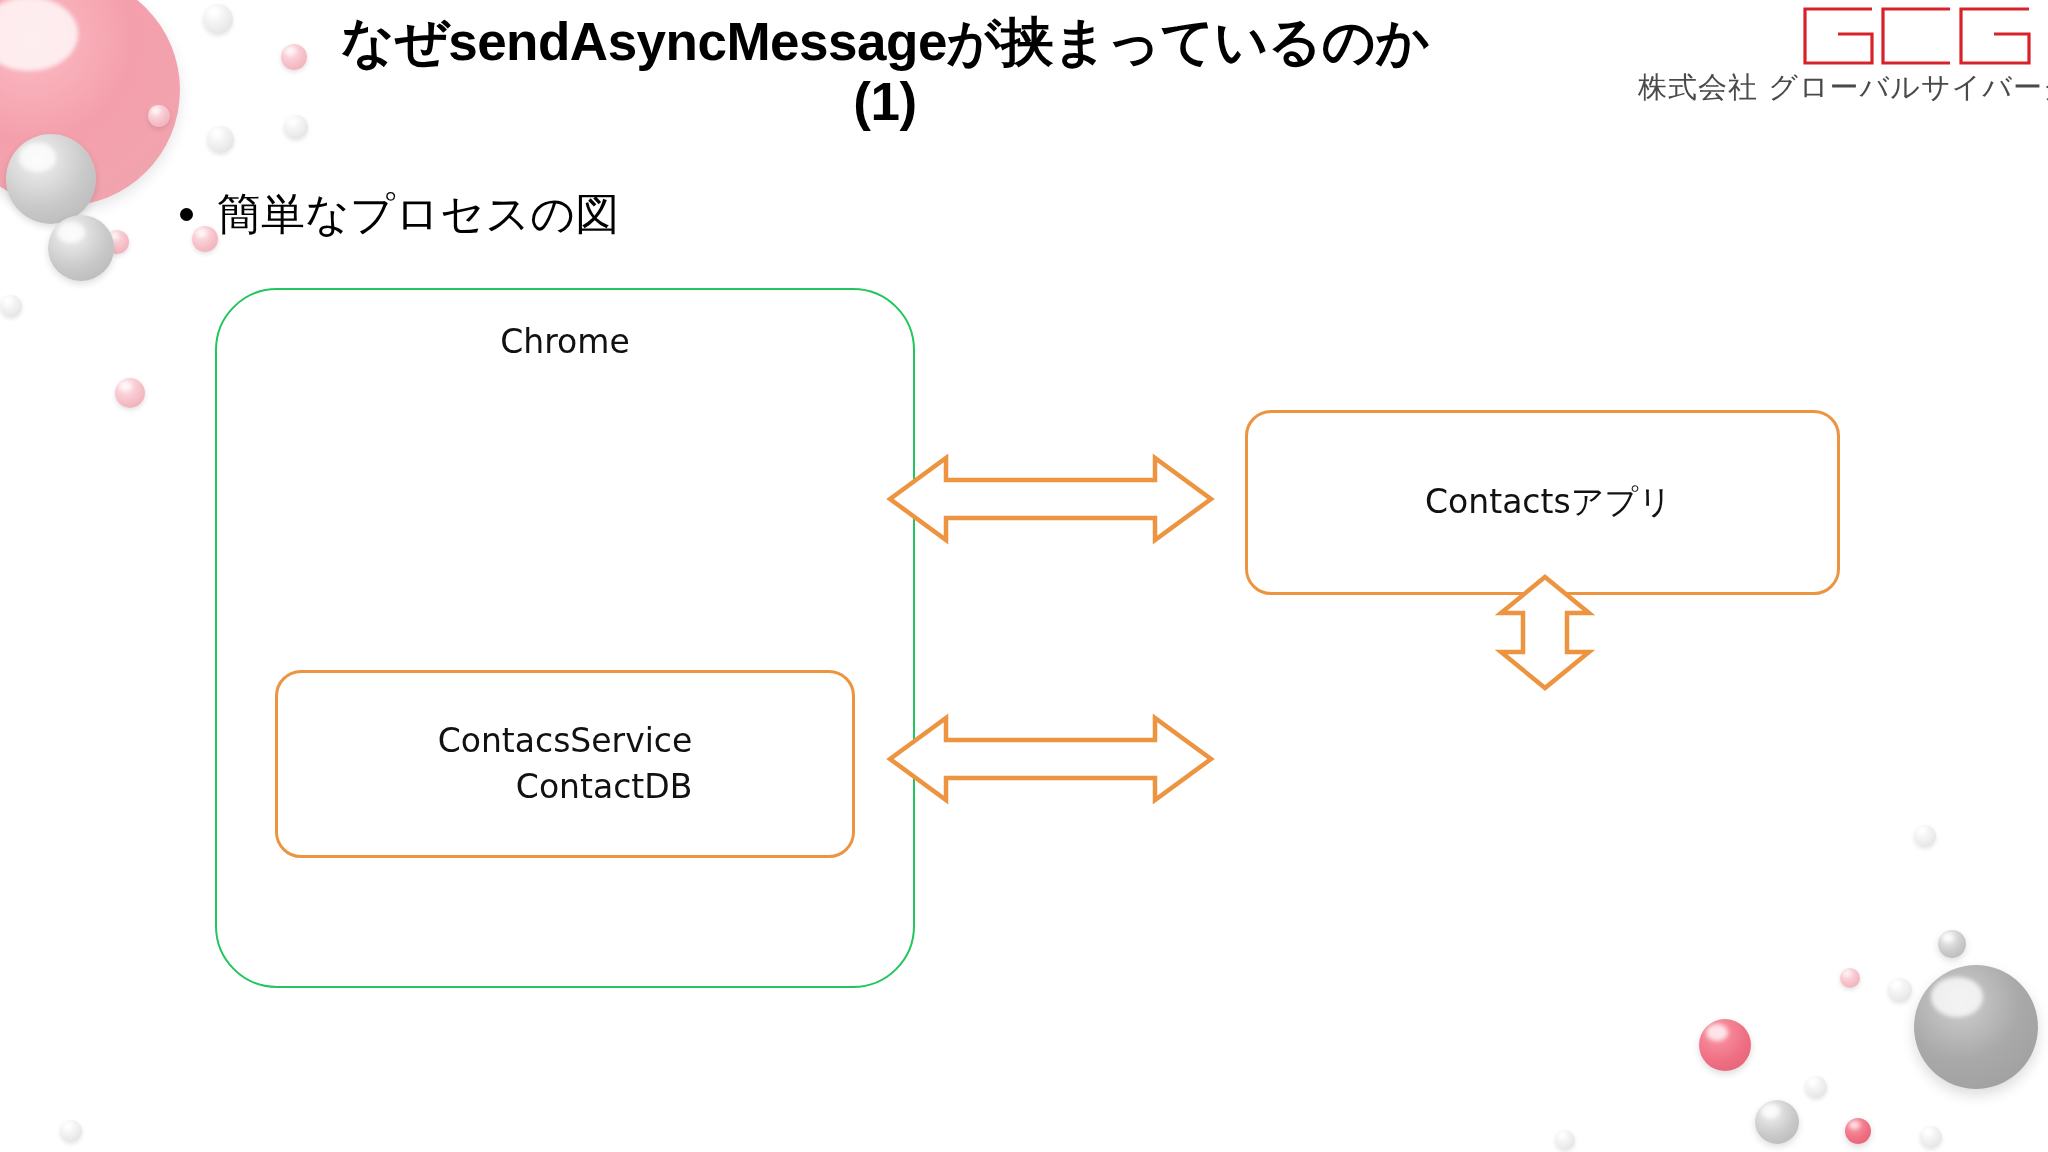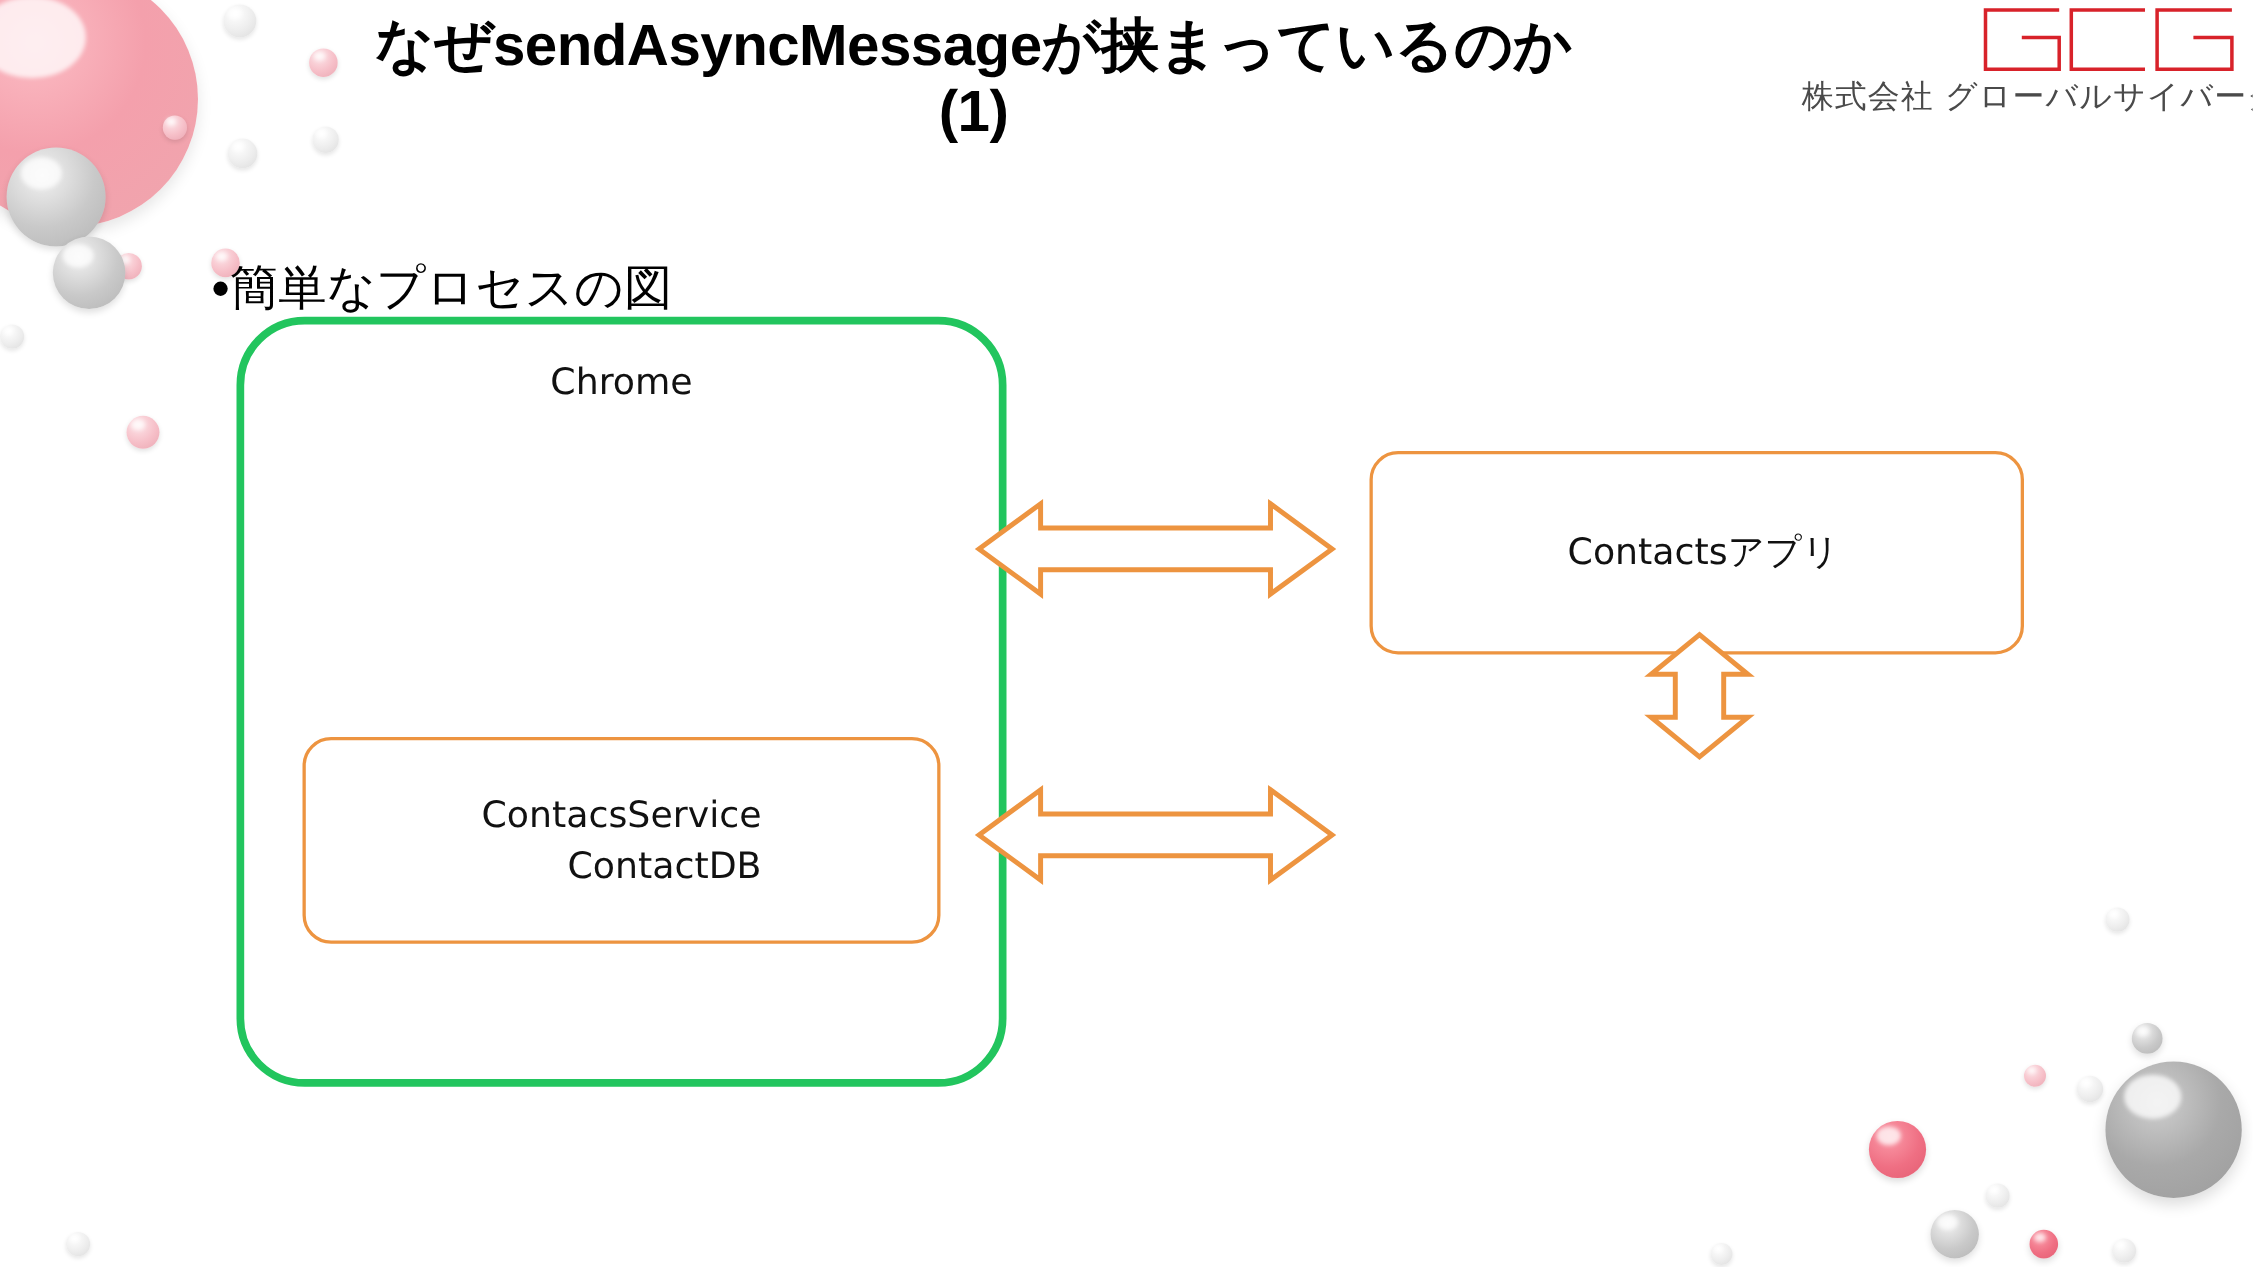--- a/index.html
+++ b/index.html
@@ -101,26 +101,25 @@
     font-size: 29px;
     color: #4a4a4a;
     letter-spacing: 1px;
     white-space: nowrap;
     font-family: "DejaVu Sans", sans-serif;
   }
 
   
   .bullet-row {
     position: absolute;
-    left: 194px;
+    left: 180px;
     top: 192px;
     display: flex;
     align-items: center;
-    gap: 2px;
-    margin-top: 48px;
+    gap: 24px;
   }
   .bullet-dot {
     width: 13px;
     height: 13px;
     border-radius: 50%;
     background: #000;
     flex: none;
   }
   .bullet-text {
     font-size: 44px;
@@ -132,21 +131,21 @@
   
   .diagram {
     position: absolute;
     left: 0;
     top: 0;
     width: 2048px;
     height: 1152px;
   }
   .panel {
     position: absolute;
-    border: 7px solid #22c55e;
+    border: 2px solid #22c55e;
     border-radius: 62px;
     background: transparent;
     box-sizing: border-box;
   }
   .panel-title {
     position: absolute;
     left: 0;
     right: 0;
     top: 32px;
     text-align: center;

